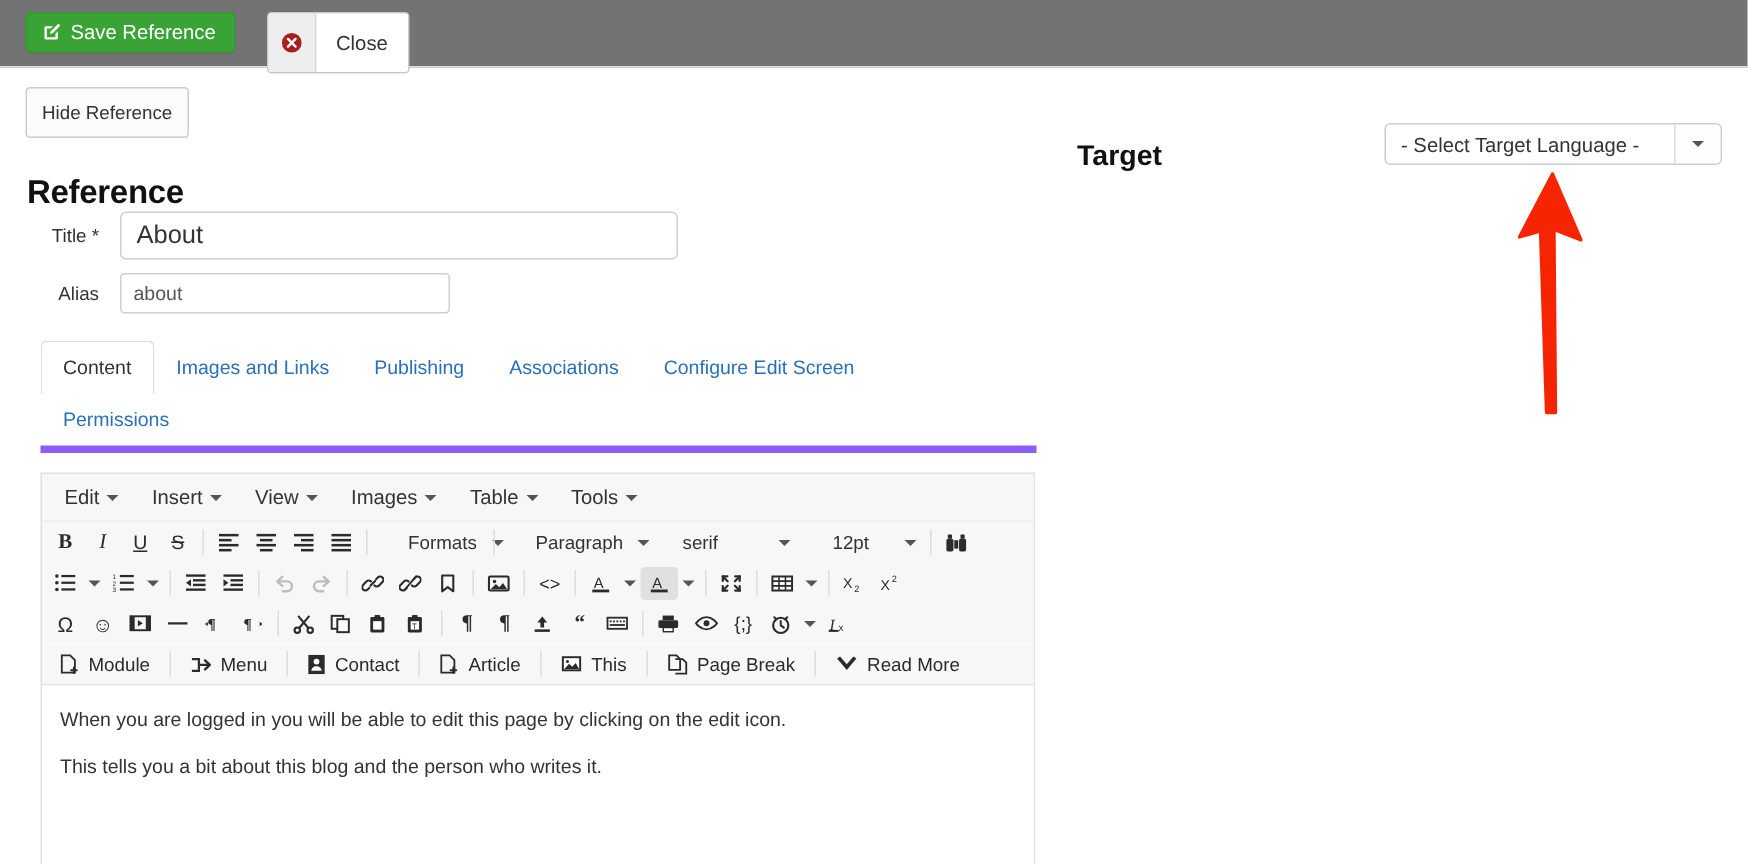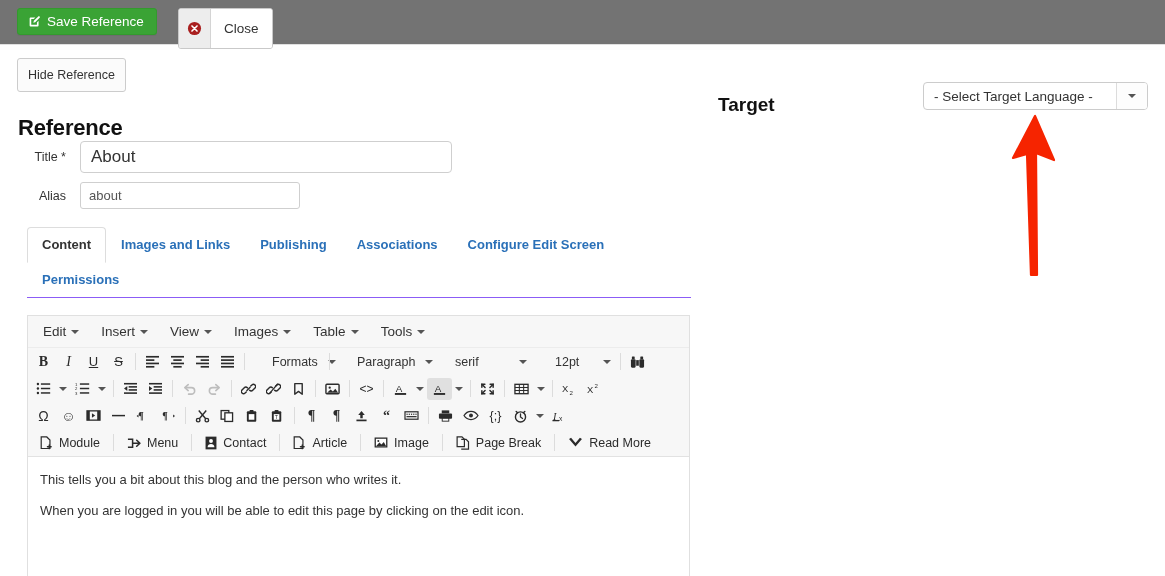--- a/index.html
+++ b/index.html
@@ -111,23 +111,22 @@
     border: 1px solid #cfcfcf;
     border-radius: 3px;
     outline: none;
   }
 
   
   .tabs {
     position: absolute; left: 27px; top: 227px;
     width: 664px;
     display: flex; flex-wrap: wrap;
-    border-bottom: 1px solid #8b5cf6;
+    border-bottom: 5px solid #8b5cf6;
     padding-bottom: 0;
-    font-weight: bold;
   }
   .tab {
     font-size: 13px;
     color: #2a70b8;
     padding: 9px 14px 10px 14px;
     cursor: pointer;
     border: 1px solid transparent;
     margin-bottom: -1px;
     white-space: nowrap;
   }
@@ -736,21 +735,21 @@
     <div class="tb-sep"></div>
     <div class="tb-text-btn">
       <span>
         <svg class="icn" width="14" height="13" viewBox="0 0 15 14">
             <rect x="0.6" y="1.6" width="13.8" height="10.8" fill="#2b2b2b"></rect>
             <rect x="2" y="3" width="11" height="8" fill="#fff"></rect>
             <circle cx="4.6" cy="5.4" r="1.1" fill="#2b2b2b"></circle>
             <path d="M2.3 10.8 5.8 7l2.2 2.2L10.5 6.4l2.4 4.4H2.3Z" fill="#2b2b2b"></path>
           </svg>
       </span>
-      <span>Image</span>
+      <span>This</span>
     </div>
     <div class="tb-sep"></div>
     <div class="tb-text-btn">
       <span>
         <svg class="icn" width="14" height="14" viewBox="0 0 15 15" fill="none">
             <path d="M1.2 1h5.2l2.6 2.6v7.8H1.2V1Z" stroke="#2b2b2b" stroke-width="1.3"></path>
             <path d="M5.6 3.6h5.2l2.6 2.6V14H5.6" stroke="#2b2b2b" stroke-width="1.3"></path>
           </svg>
       </span>
       <span>Page Break</span>
@@ -760,22 +759,22 @@
       <span>
         <svg class="icn" width="15" height="12" viewBox="0 0 16 13">
             <path d="M1 2.2 8 10.4 15 2.2l-2.2-1.4L8 6.4 3.2.8 1 2.2Z" fill="#2b2b2b"></path>
           </svg>
       </span>
       <span>Read More</span>
     </div>
   </div>
 
   <div class="editor-body">
+    <p>When you are logged in you will be able to edit this page by clicking on the edit icon.</p>
     <p>This tells you a bit about this blog and the person who writes it.</p>
-    <p>When you are logged in you will be able to edit this page by clicking on the edit icon.</p>
   </div>
 </div>
 
 <div class="target-heading">Target</div>
 
 <div class="lang-select">
   <div class="value">- Select Target Language -</div>
   <div class="arrow">
     <span class="caret"></span>
   </div>

